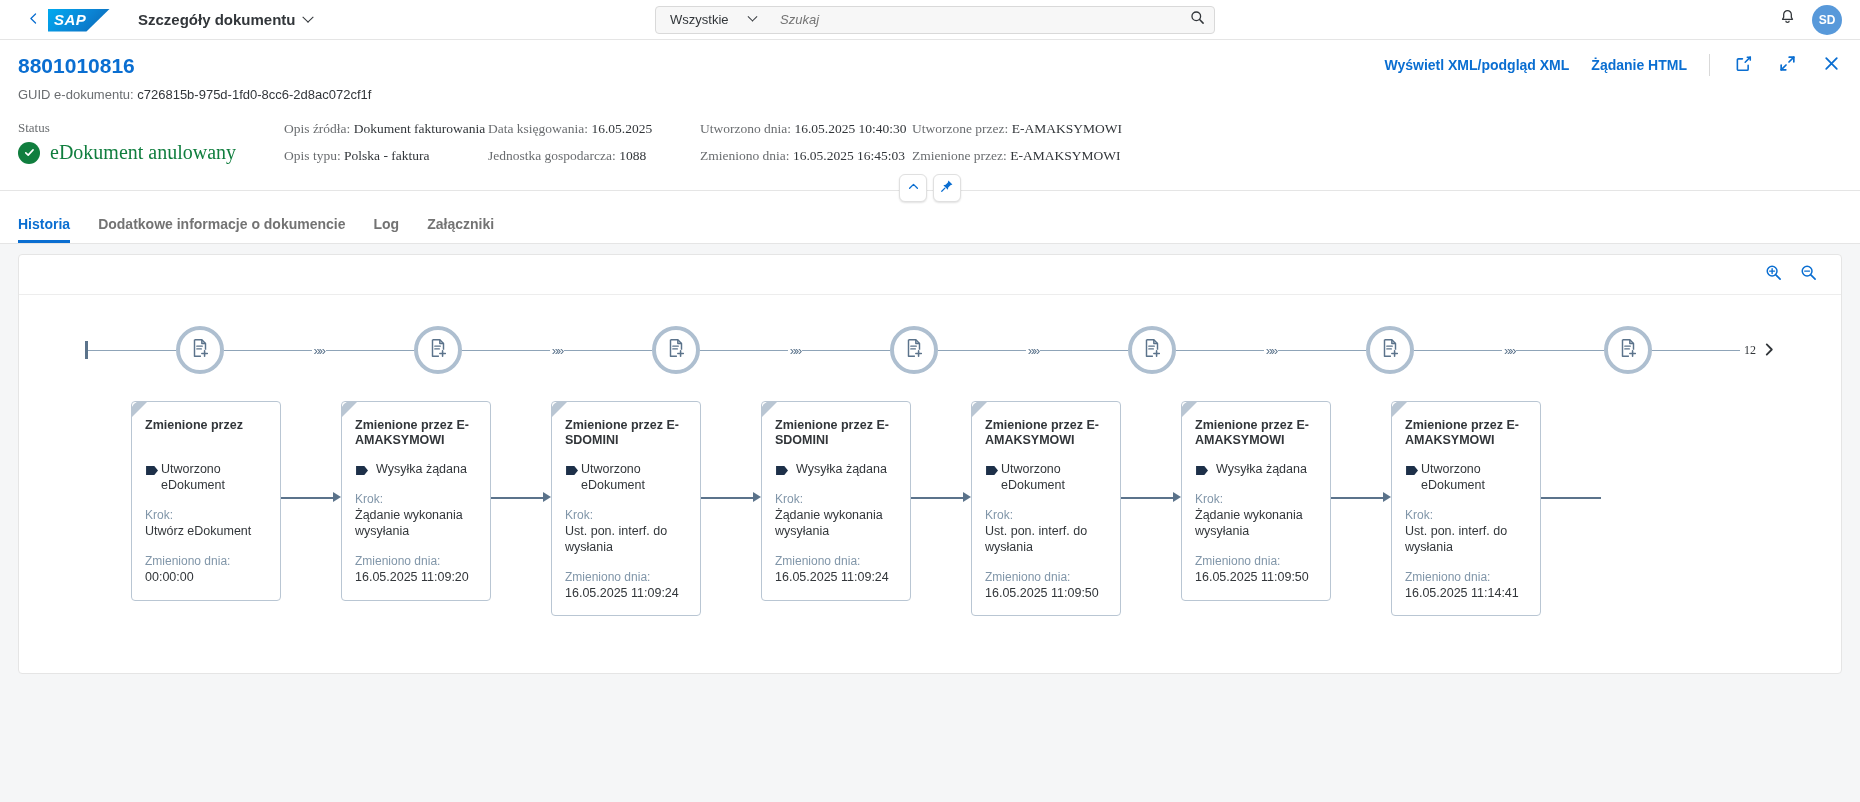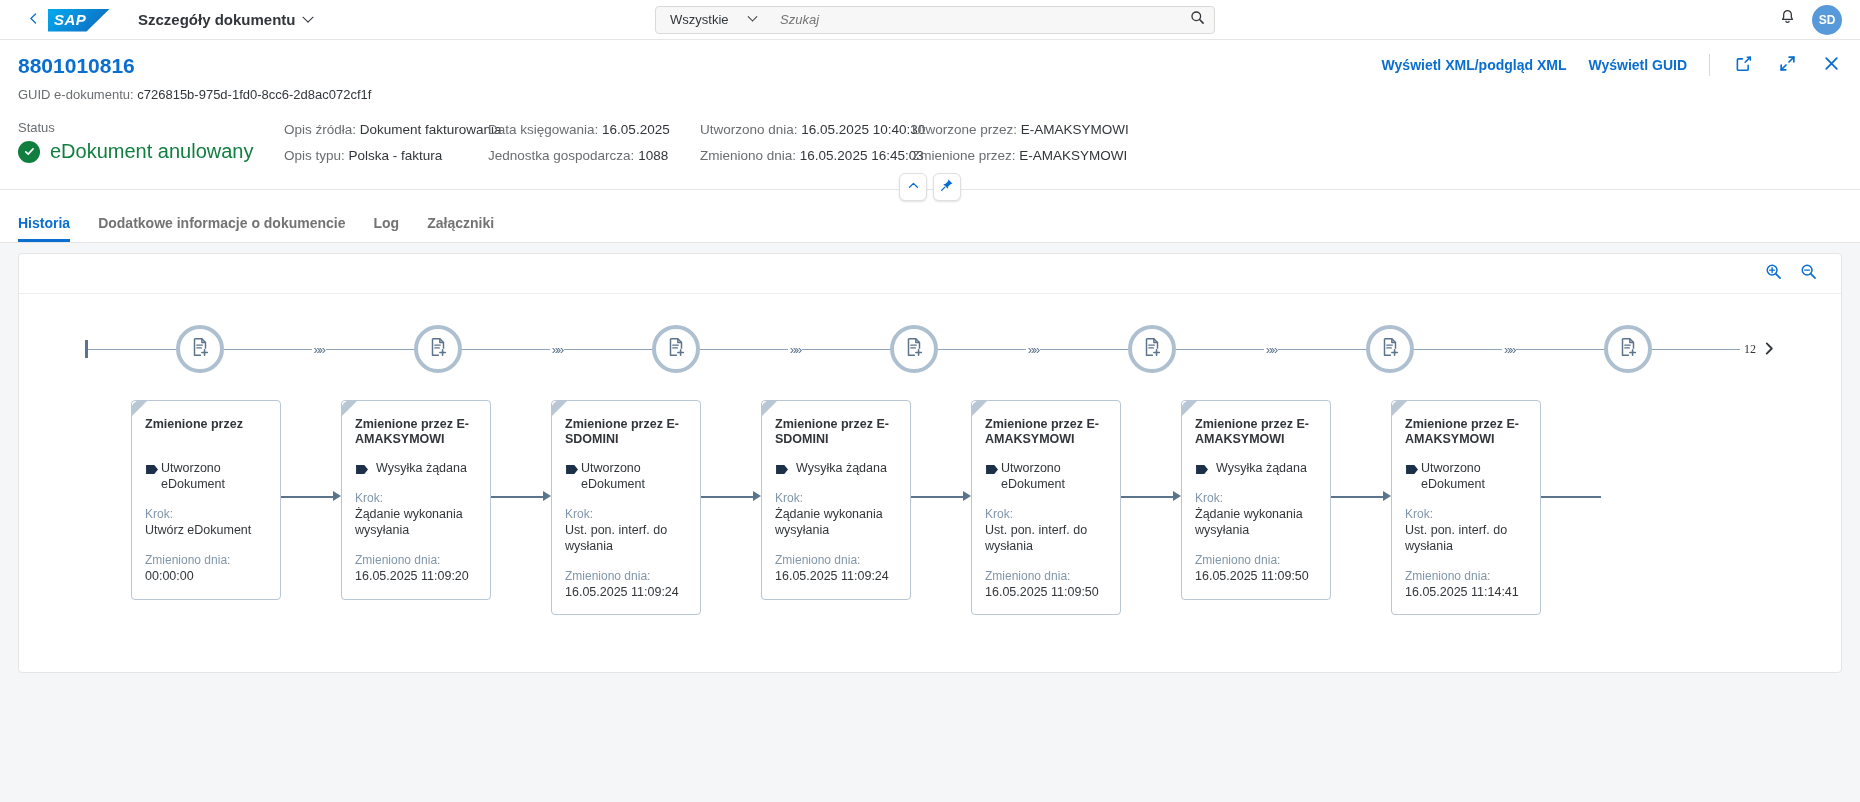--- a/index.html
+++ b/index.html
@@ -133,20 +133,21 @@
     width: 22px; height: 22px; color: #0a6ed1; cursor: pointer;
     display: flex; align-items: center; justify-content: center;
   }
 
   
   .facts {
     margin-top: 18px;
     padding: 0 18px;
     display: flex;
     align-items: flex-end;
+    font-family: Liberation Serif, serif;
   }
   .fact-status { width: 266px; flex: 0 0 266px; }
   .fact-status .lbl { font-size: 13px; color: #6a6d70; }
   .fact-status .val {
     margin-top: 5px;
     display: flex; align-items: center; gap: 10px;
     font-size: 20px; color: #107e3e;
   }
   .ok-badge {
     width: 22px; height: 22px; border-radius: 50%;
@@ -395,21 +396,21 @@
 
 <div class="obj-header">
   <div class="obj-title">8801010816</div>
   <div class="obj-guid">
     <span>GUID e-dokumentu:</span>
     <b>c726815b-975d-1fd0-8cc6-2d8ac072cf1f</b>
   </div>
 
   <div class="header-actions">
     <div class="hdr-link">Wyświetl XML/podgląd XML</div>
-    <div class="hdr-link">Wyświetl GUID</div>
+    <div class="hdr-link">Żądanie HTML</div>
     <div class="hdr-sep"></div>
     <div class="hdr-icon">
       <span>
         <svg width="19" height="19" viewBox="0 0 18 18">
             <path d="M12.6 3 H15.4 V5.8" fill="none" stroke="currentColor" stroke-width="1.5" stroke-linecap="round" stroke-linejoin="round"></path>
             <path d="M15.4 3 L10.6 7.8" fill="none" stroke="currentColor" stroke-width="1.5" stroke-linecap="round"></path>
             <path d="M13.4 10.6 V14.4 A1 1 0 0 1 12.4 15.4 H4.2 A1 1 0 0 1 3.2 14.4 V5.6 A1 1 0 0 1 4.2 4.6 H8" fill="none" stroke="currentColor" stroke-width="1.5" stroke-linecap="round" stroke-linejoin="round"></path>
           </svg>
       </span>
     </div>

